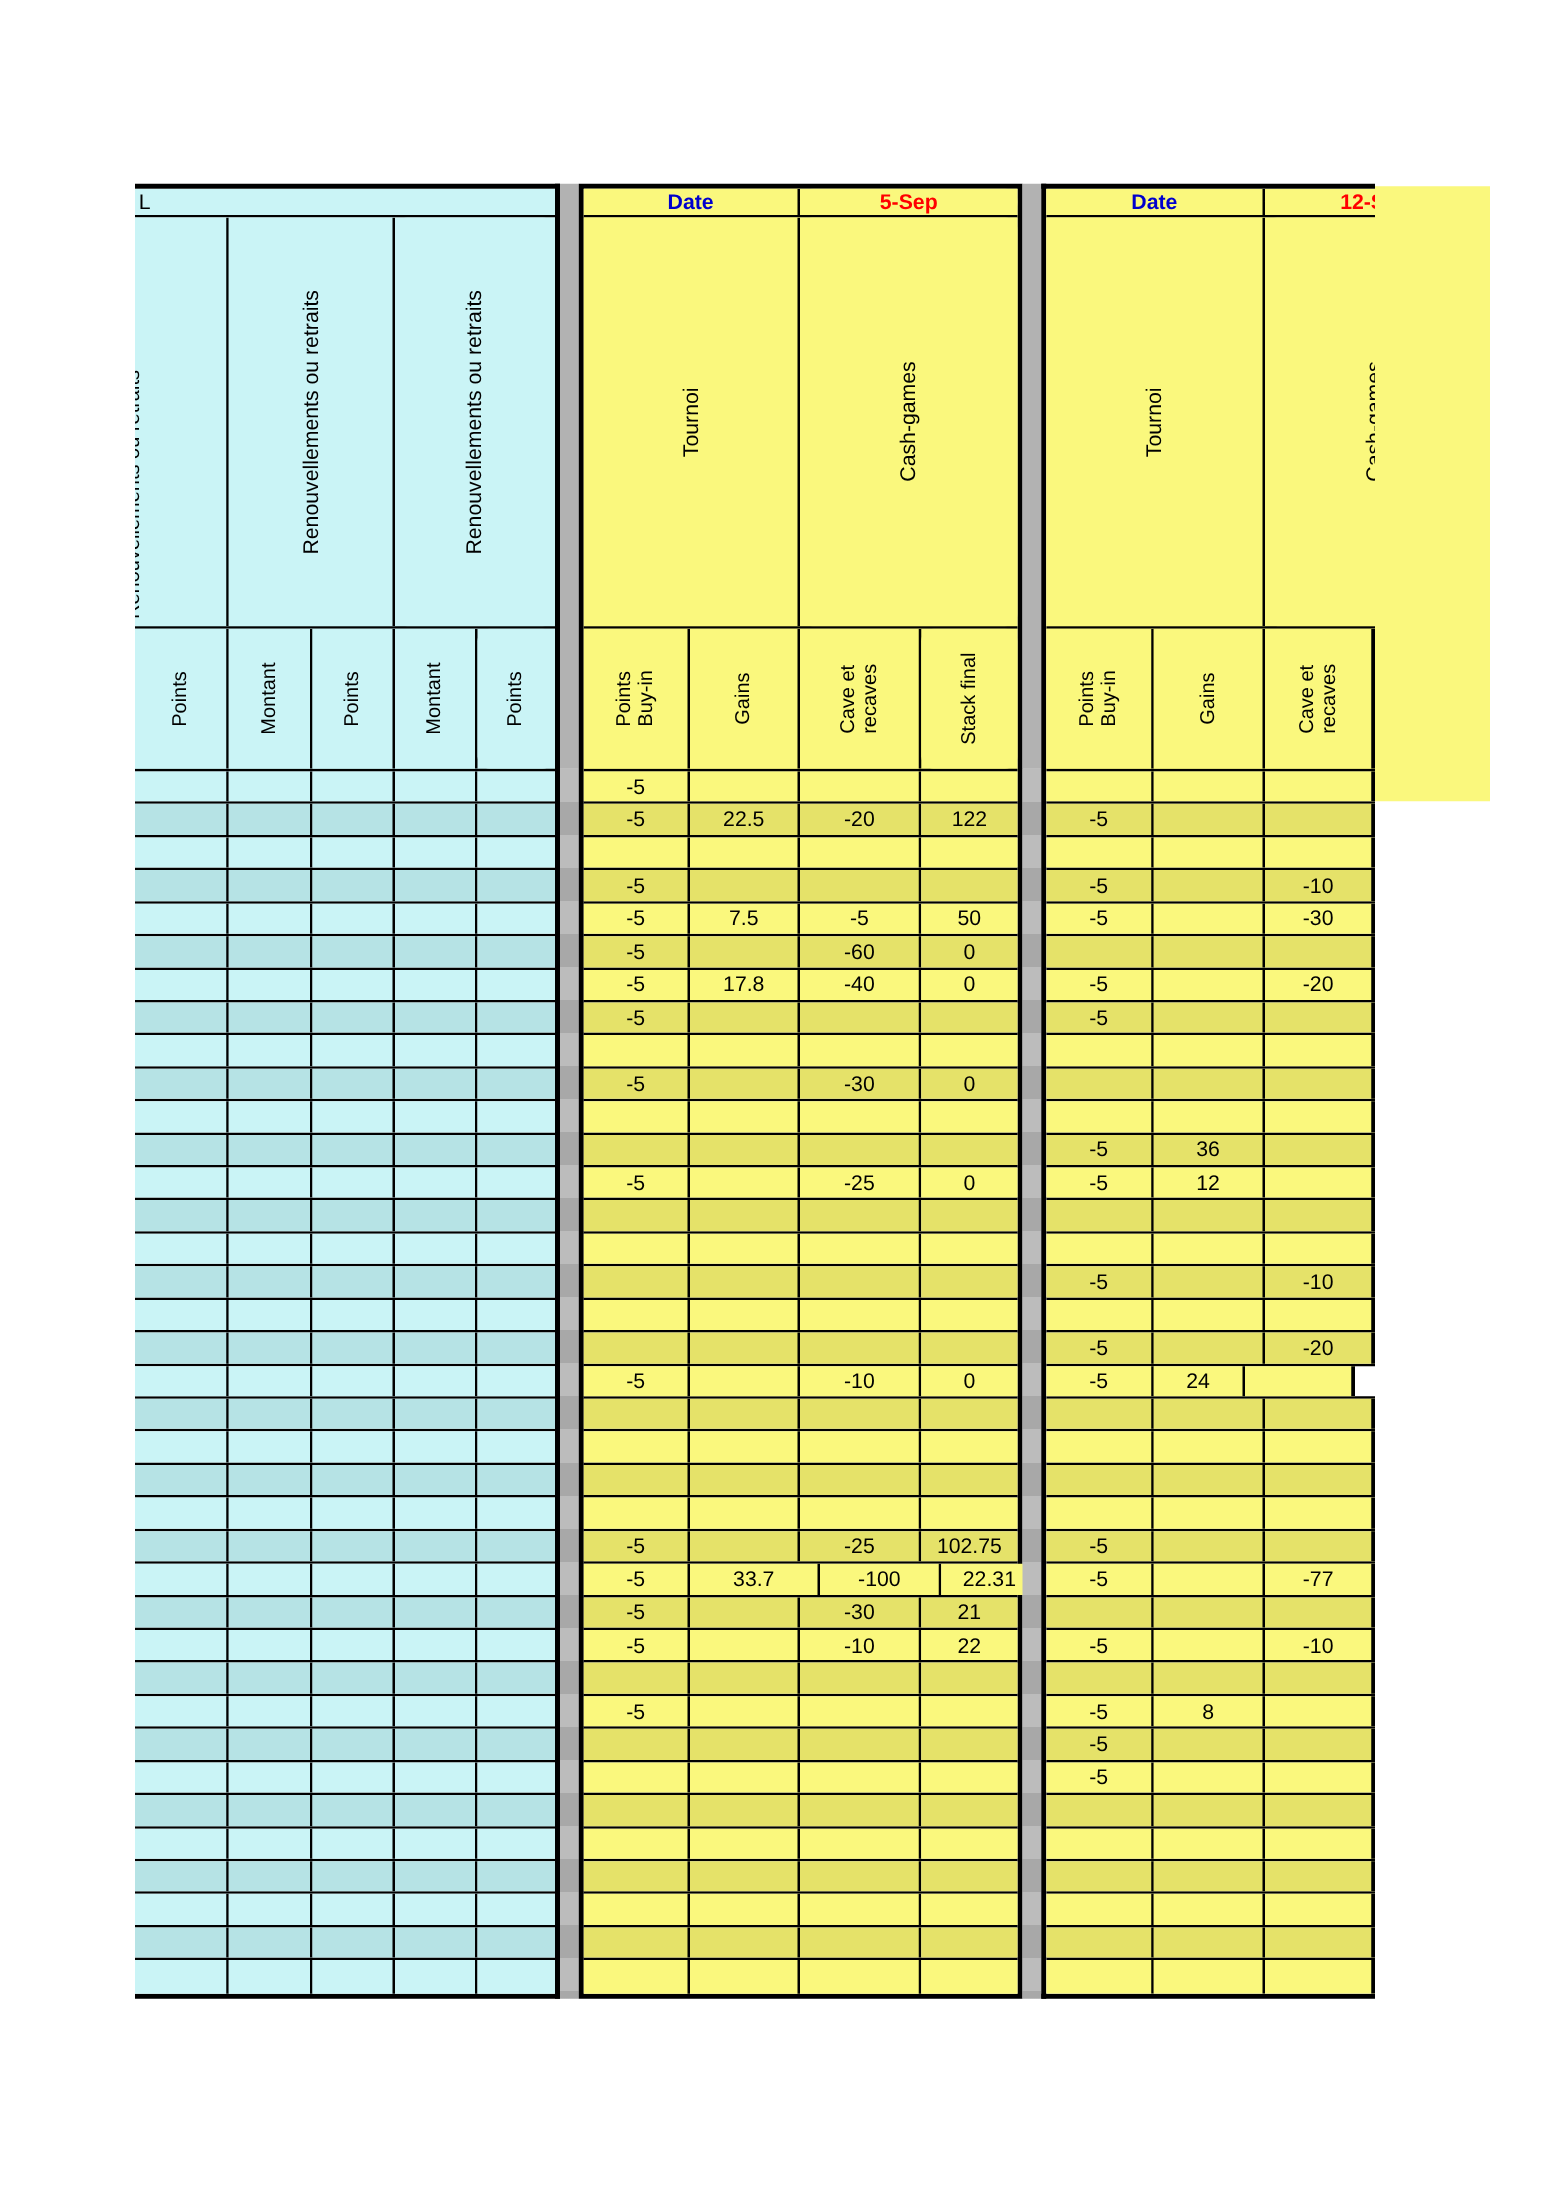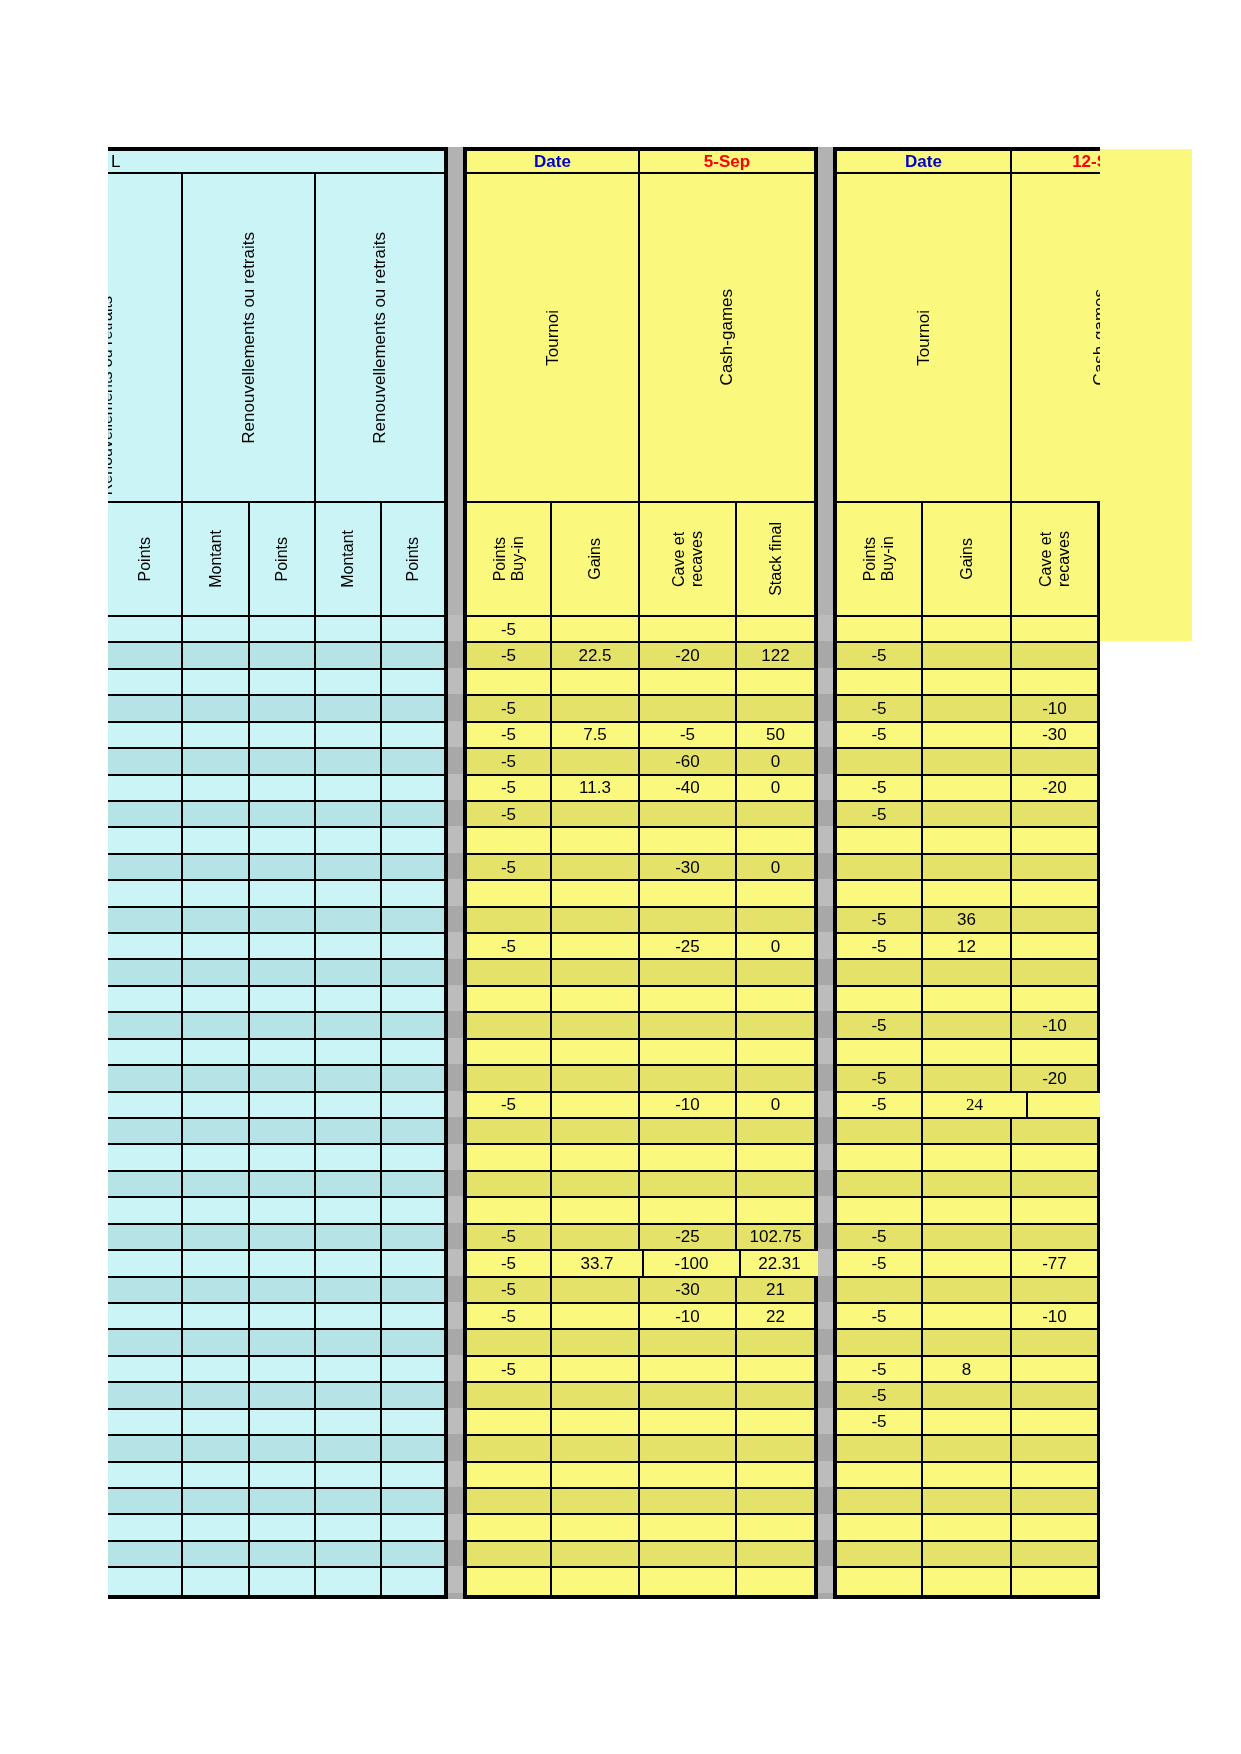--- a/index.html
+++ b/index.html
@@ -446,21 +446,21 @@
           <div class="tcell" style="width: 77px;">50</div>
         </div>
         <div class="trow dark">
           <div class="tcell" style="width: 85px;">-5</div>
           <div class="tcell" style="width: 88px;"></div>
           <div class="tcell" style="width: 97px;">-60</div>
           <div class="tcell" style="width: 77px;">0</div>
         </div>
         <div class="trow light">
           <div class="tcell" style="width: 85px;">-5</div>
-          <div class="tcell" style="width: 88px;">11.3</div>
+          <div class="tcell" style="width: 88px;">17.8</div>
           <div class="tcell" style="width: 97px;">-40</div>
           <div class="tcell" style="width: 77px;">0</div>
         </div>
         <div class="trow dark">
           <div class="tcell" style="width: 85px;">-5</div>
           <div class="tcell" style="width: 88px;"></div>
           <div class="tcell" style="width: 97px;"></div>
           <div class="tcell" style="width: 77px;"></div>
         </div>
         <div class="trow light">
@@ -554,21 +554,21 @@
           <div class="tcell" style="width: 77px;"></div>
         </div>
         <div class="trow dark">
           <div class="tcell" style="width: 85px;">-5</div>
           <div class="tcell" style="width: 88px;"></div>
           <div class="tcell" style="width: 97px;">-25</div>
           <div class="tcell" style="width: 77px;">102.75</div>
         </div>
         <div class="trow light">
           <div class="tcell" style="width: 85px;">-5</div>
-          <div class="tcell" style="width: 92px;">33.7</div>
+          <div class="tcell" style="width: 104px;">33.7</div>
           <div class="tcell" style="width: 97px;">-100</div>
           <div class="tcell" style="width: 77px;">22.31</div>
         </div>
         <div class="trow dark">
           <div class="tcell" style="width: 85px;">-5</div>
           <div class="tcell" style="width: 88px;"></div>
           <div class="tcell" style="width: 97px;">-30</div>
           <div class="tcell" style="width: 77px;">21</div>
         </div>
         <div class="trow light">
@@ -765,21 +765,21 @@
           <div class="tcell" style="width: 89px;"></div>
           <div class="tcell" style="width: 88px; border-right: 3px solid rgb(0, 0, 0);"></div>
         </div>
         <div class="trow dark">
           <div class="tcell" style="width: 86px;">-5</div>
           <div class="tcell" style="width: 89px;"></div>
           <div class="tcell" style="width: 88px; border-right: 3px solid rgb(0, 0, 0);">-20</div>
         </div>
         <div class="trow light">
           <div class="tcell" style="width: 86px;">-5</div>
-          <div class="tcell" style="width: 105px; font-family: Liberation Serif, serif;">24</div>
+          <div class="tcell" style="width: 73px;">24</div>
           <div class="tcell" style="width: 88px; border-right: 3px solid rgb(0, 0, 0);"></div>
         </div>
         <div class="trow dark">
           <div class="tcell" style="width: 86px;"></div>
           <div class="tcell" style="width: 89px;"></div>
           <div class="tcell" style="width: 88px; border-right: 3px solid rgb(0, 0, 0);"></div>
         </div>
         <div class="trow light">
           <div class="tcell" style="width: 86px;"></div>
           <div class="tcell" style="width: 89px;"></div>

